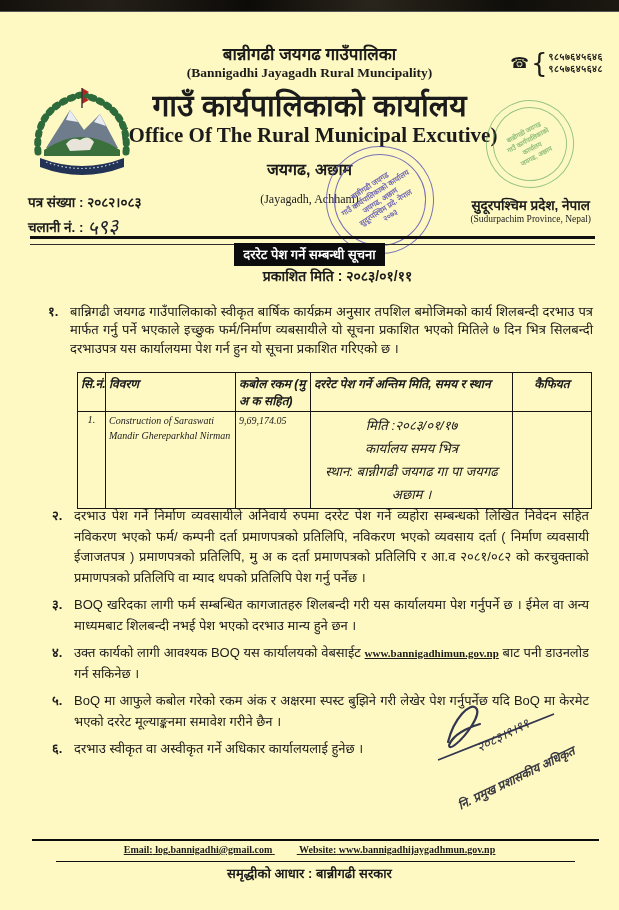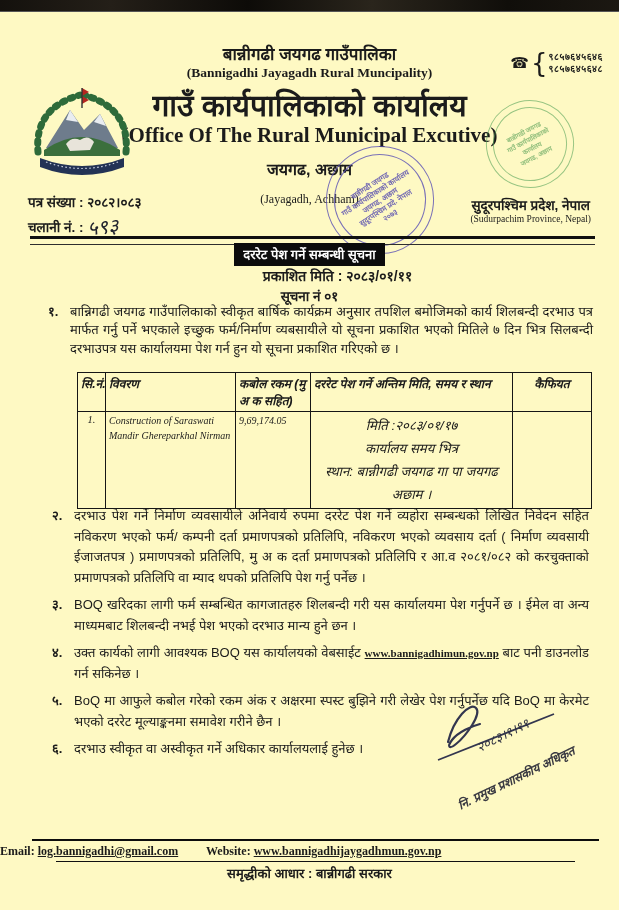--- a/index.html
+++ b/index.html
@@ -86,22 +86,22 @@
   
   .sig-block { position:absolute; left:436px; top:698px; width:170px; height:110px; }
   .sig-svg { position:absolute; left:0; top:0; }
   .sig-date { position:absolute; left:38px; top:28px; transform:rotate(-27deg);
     font-family:"DejaVu Serif", serif; font-style:italic; font-size:13px; color:#2e3040; }
   .sig-title { position:absolute; left:14px; top:62px; width:170px; transform:rotate(-26deg);
     font-size:12px; font-weight:bold; color:#3a3a42; font-style:italic; }
 
   
   .footer-rule-1 { position:absolute; left:32px; right:20px; top:839px; border-top:2.5px solid #0d0d0d; }
-  .footer-contact { position:absolute; left:0; width:100%; top:844px; text-align:left;
-    font-family:"Liberation Serif", serif; font-size:12px; font-weight:bold; }
+  .footer-contact { position:absolute; left:0; width:100%; top:844px; text-align:center;
+    font-family:"Liberation Serif", serif; font-size:10px; font-weight:bold;text-decoration:underline; }
   .footer-contact .lnk { text-decoration:underline; }
   .footer-contact .gap { display:inline-block; width:22px; }
   .footer-rule-2 { position:absolute; left:56px; right:44px; top:861px; border-top:1.5px solid #111; }
   .footer-slogan { position:absolute; left:0; width:100%; top:864px; text-align:center;
     font-size:13px; font-weight:bold; }
 </style>
 </head>
 <body>
 
 <div class="page">
@@ -161,21 +161,20 @@
     <div class="province-np">सुदूरपश्चिम प्रदेश, नेपाल</div>
     <div class="province-en">(Sudurpachim Province, Nepal)</div>
   </div>
 
   <div class="double-rule"></div>
 
   <div class="notice-title-wrap">
     <span class="notice-title">दररेट पेश गर्ने सम्बन्धी सूचना</span>
   </div>
   <div class="hdr-center notice-pub" style="position:absolute;margin-left:28px;">प्रकाशित मिति  : २०८३/०१/११</div>
-  <div class="hdr-center notice-num" style="position:absolute;">सूचना नं ०१</div>
 
   <div class="para intro-para">
     <span class="num">१.</span>
     <span class="txt">बान्निगढी जयगढ गाउँपालिकाको स्वीकृत बार्षिक कार्यक्रम अनुसार तपशिल बमोजिमको कार्य शिलबन्दी दरभाउ पत्र मार्फत गर्नु पर्ने भएकाले इच्छुक फर्म/निर्माण व्यबसायीले यो सूचना प्रकाशित भएको मितिले ७ दिन भित्र सिलबन्दी दरभाउपत्र यस कार्यालयमा पेश गर्न हुन यो सूचना प्रकाशित गरिएको छ ।</span>
   </div>
 
   <table class="notice-table">
     <colgroup>
         <col style="width:28px">
         <col style="width:130px">

